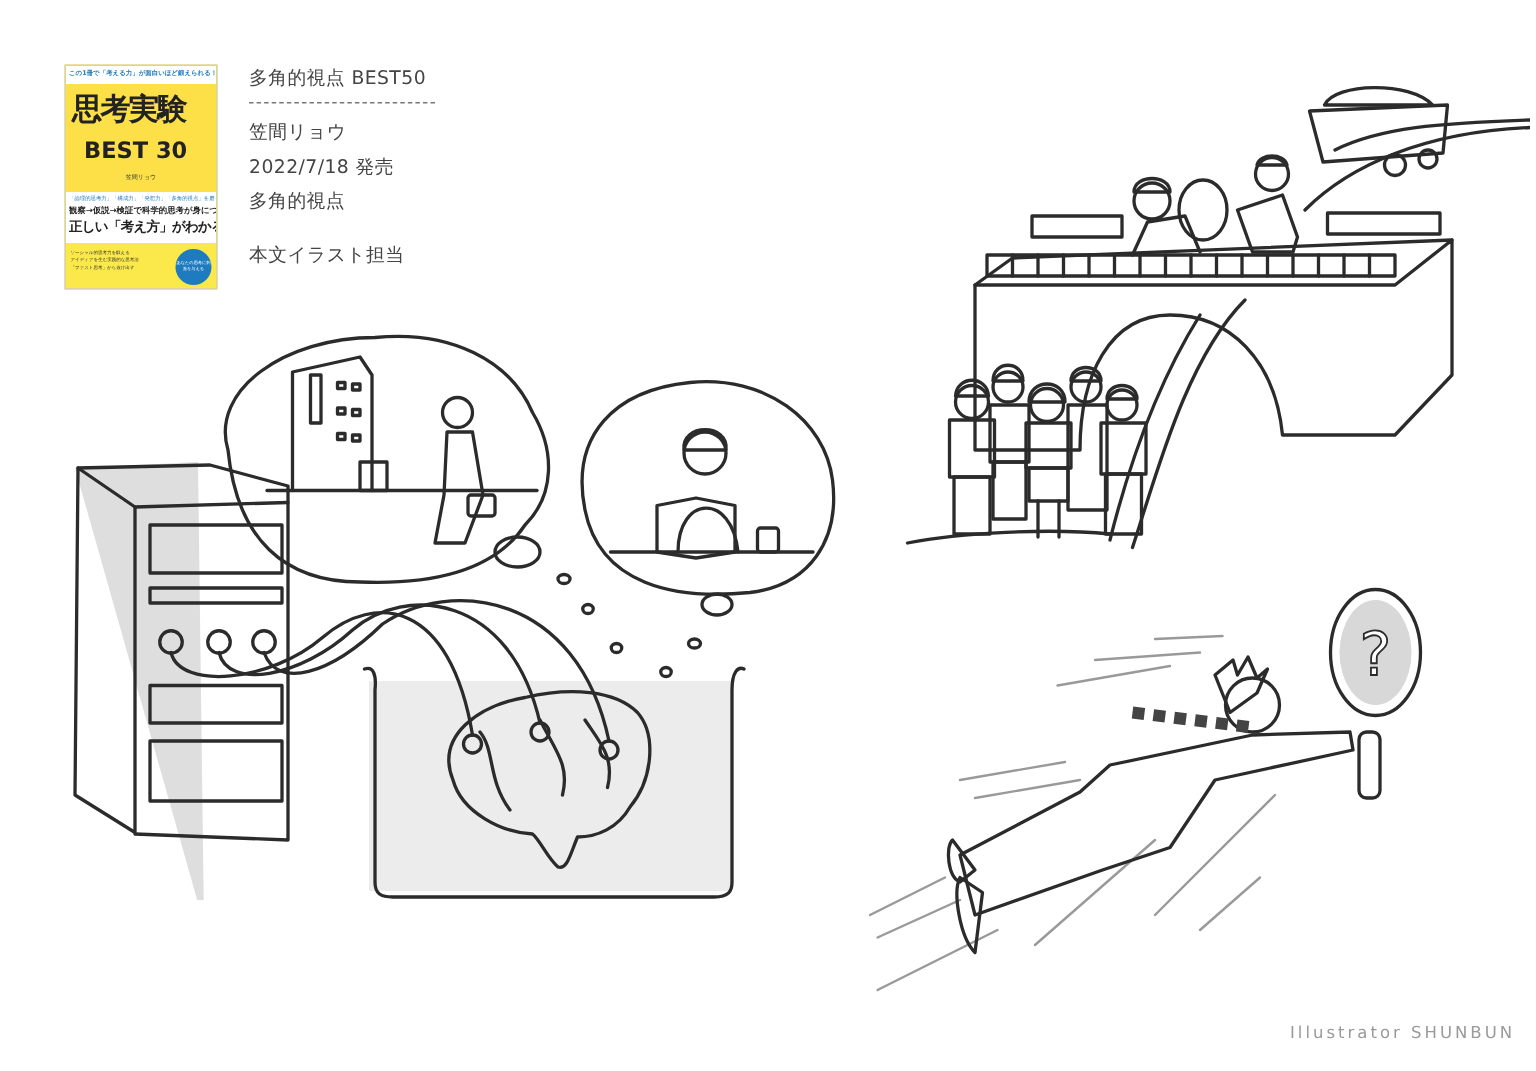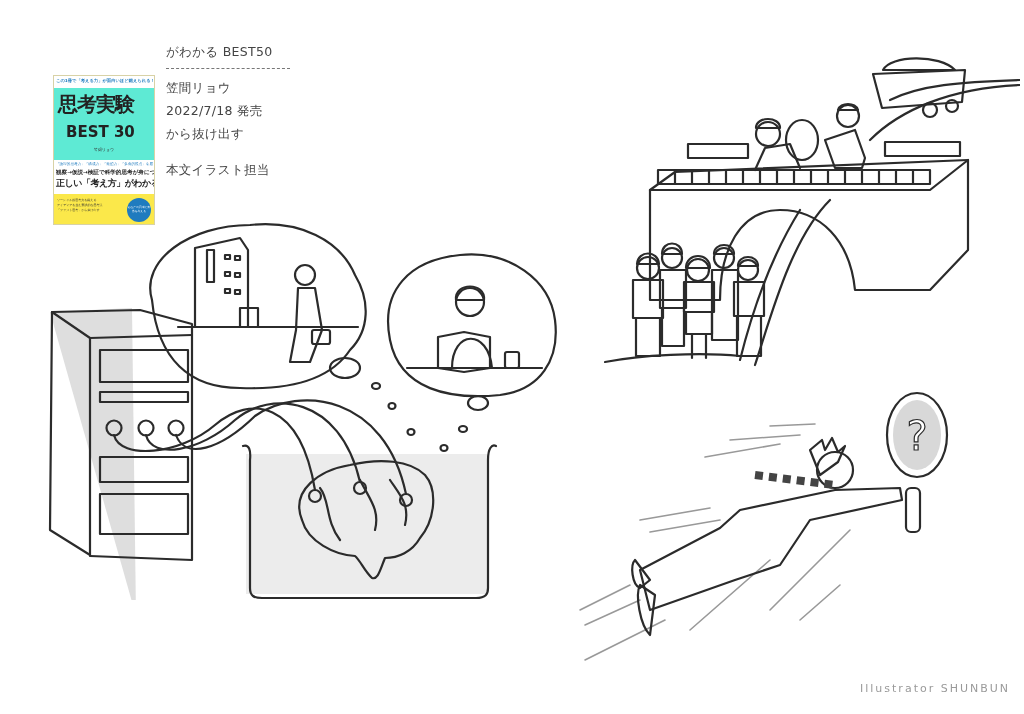--- a/index.html
+++ b/index.html
@@ -1,22 +1,22 @@
 <!DOCTYPE html>
 <html><head>
 <meta charset="utf-8">
 <style>
   * { box-sizing: border-box; margin: 0; padding: 0; }
   html, body { width: 1024px; height: 714px; background: #ffffff; overflow: hidden; }
   body { position: relative; font-family: "DejaVu Sans", "Liberation Sans", sans-serif; color: #333333; }
 
   
   .cover {
-    position: absolute; left: 53px; top: 43px; width: 102px; height: 150px;
-    background: #5eead4; border: 1px solid #d8d2a6; overflow: hidden; margin-top: 32px;
+    position: absolute; left: 43px; top: 43px; width: 102px; height: 150px;
+    background: #fde047; border: 1px solid #d8d2a6; overflow: hidden;
   }
   .cover .band-top { position: absolute; left: 0; top: 0; width: 100%; height: 12px; background: #ffffff; }
   .cover .tagline { position: absolute; left: 2px; top: 2px; width: 98px; font-size: 4.3px; color: #1f7bbf; text-align: center; white-space: nowrap; font-weight: bold; }
   .cover .title { position: absolute; left: 4px; top: 17px; width: 94px; font-size: 20px; font-weight: bold; color: #222; letter-spacing: -1px; white-space: nowrap; line-height: 22px; }
   .cover .best { position: absolute; left: 12px; top: 47px; font-size: 15px; font-weight: bold; color: #222; letter-spacing: 0px; white-space: nowrap; }
   .cover .author { position: absolute; left: 0; width: 100%; top: 71px; font-size: 4px; text-align: center; color: #333; }
   .cover .band-mid { position: absolute; left: 0; top: 84px; width: 100%; height: 66px; background: #ffffff; }
   .cover .sub1 { position: absolute; left: 2px; top: 86px; width: 98px; font-size: 3.6px; color: #1f7bbf; text-align: center; white-space: nowrap; }
   .cover .sub2 { position: absolute; left: 2px; top: 93px; width: 98px; font-size: 5.6px; color: #222; font-weight: bold; text-align: center; white-space: nowrap; }
   .cover .sub3 { position: absolute; left: 2px; top: 101px; width: 98px; font-size: 9px; color: #222; font-weight: bold; text-align: center; white-space: nowrap; letter-spacing: -0.5px; }
@@ -53,25 +53,25 @@
   <div class="band-bottom"></div>
   <div class="bullets">
     <div>ソーシャル的思考力を鍛える</div>
     <div>アイディアを生む実践的な思考法</div>
     <div>「ファスト思考」から抜け出す</div>
   </div>
   <div class="badge">あなたの思考に刺激を与える</div>
 </div>
 
 <div class="info">
-  <div class="line" style="top:0">がわかる BEST50</div>
+  <div class="line" style="top:0">多角的視点 BEST50</div>
   <div class="divider"></div>
   <div class="line" style="top:36px">笠間リョウ</div>
   <div class="line" style="top:59px">2022/7/18 発売</div>
-  <div class="line" style="top:82px">から抜け出す</div>
+  <div class="line" style="top:82px">多角的視点</div>
   <div class="line" style="top:118px">本文イラスト担当</div>
 </div>
 
 <svg class="illus" style="left:40px;top:220px" width="520" height="380" viewBox="0 0 520 380">
 
   <g>
     <path d="M10 92 L92 88 L96 396" fill="#dedede"></path>
     <path d="M12 92 L50 118 L50 335 L10 310 Z" fill="#cfcfcf" class="ink"></path>
     <path d="M12 92 L100 90 L152 104 L152 340 L50 336" fill="#dedede" class="ink"></path>
     <line x1="50" y1="118" x2="152" y2="115" class="ink"></line>

